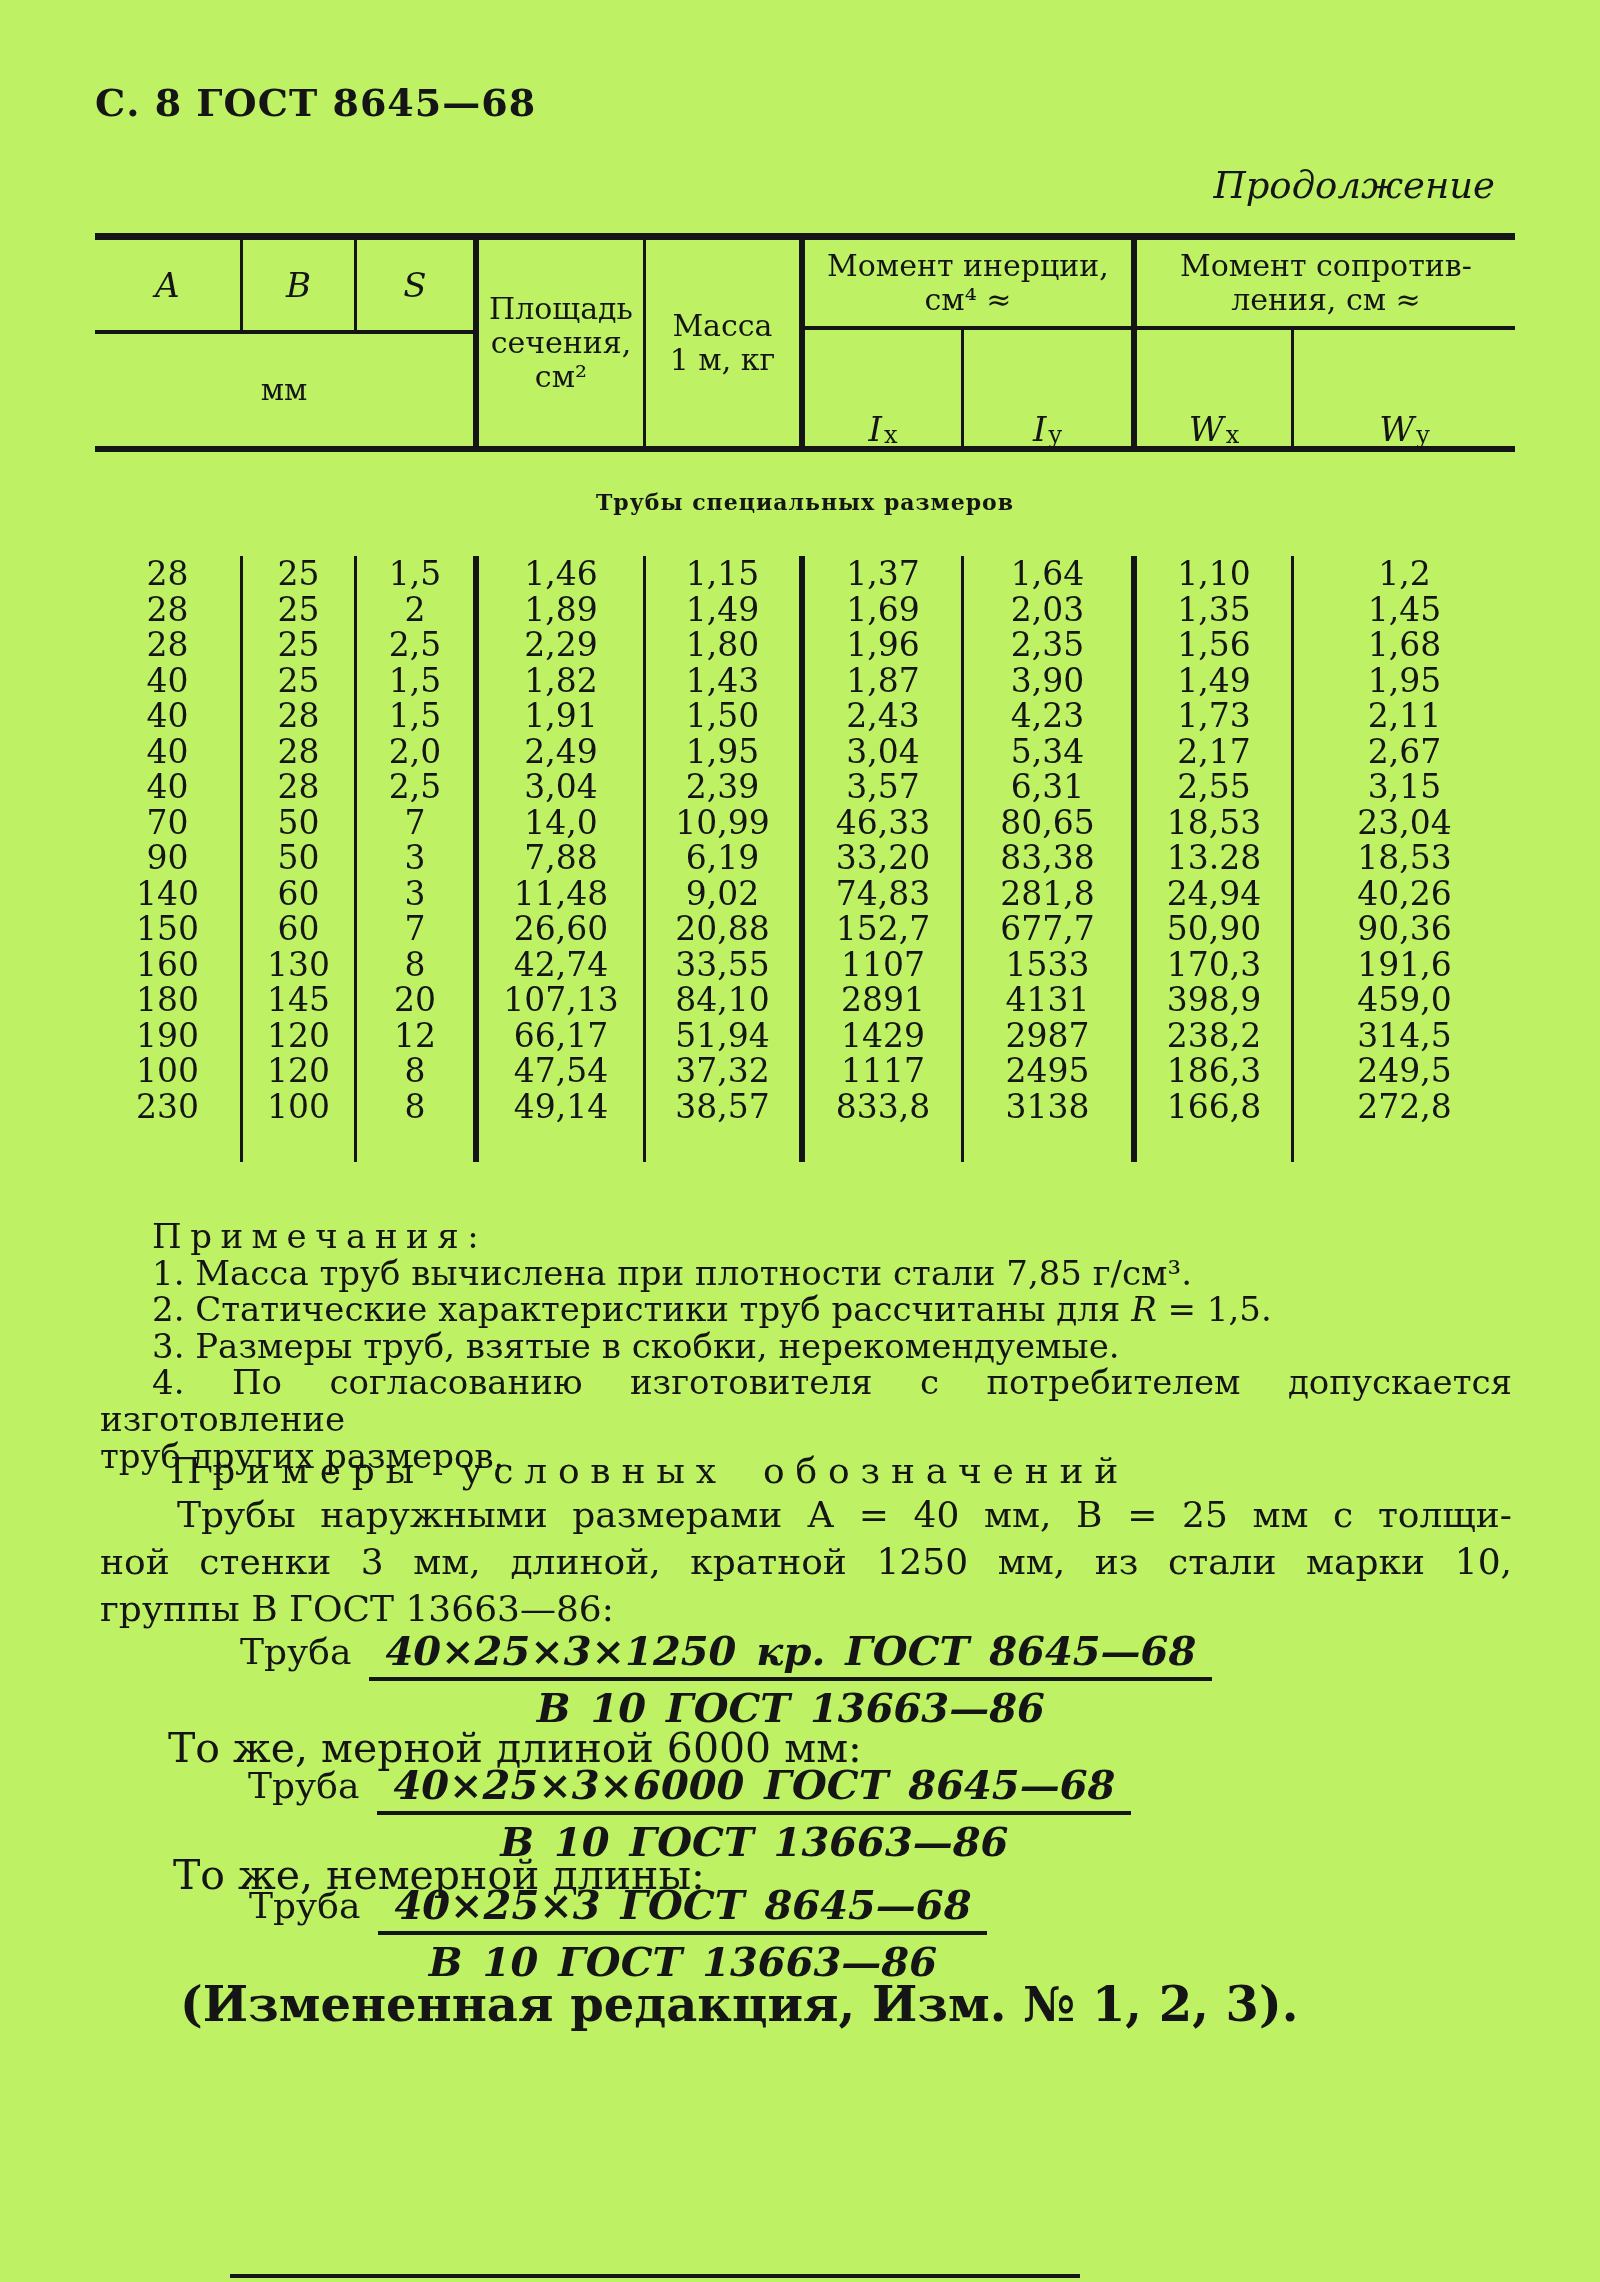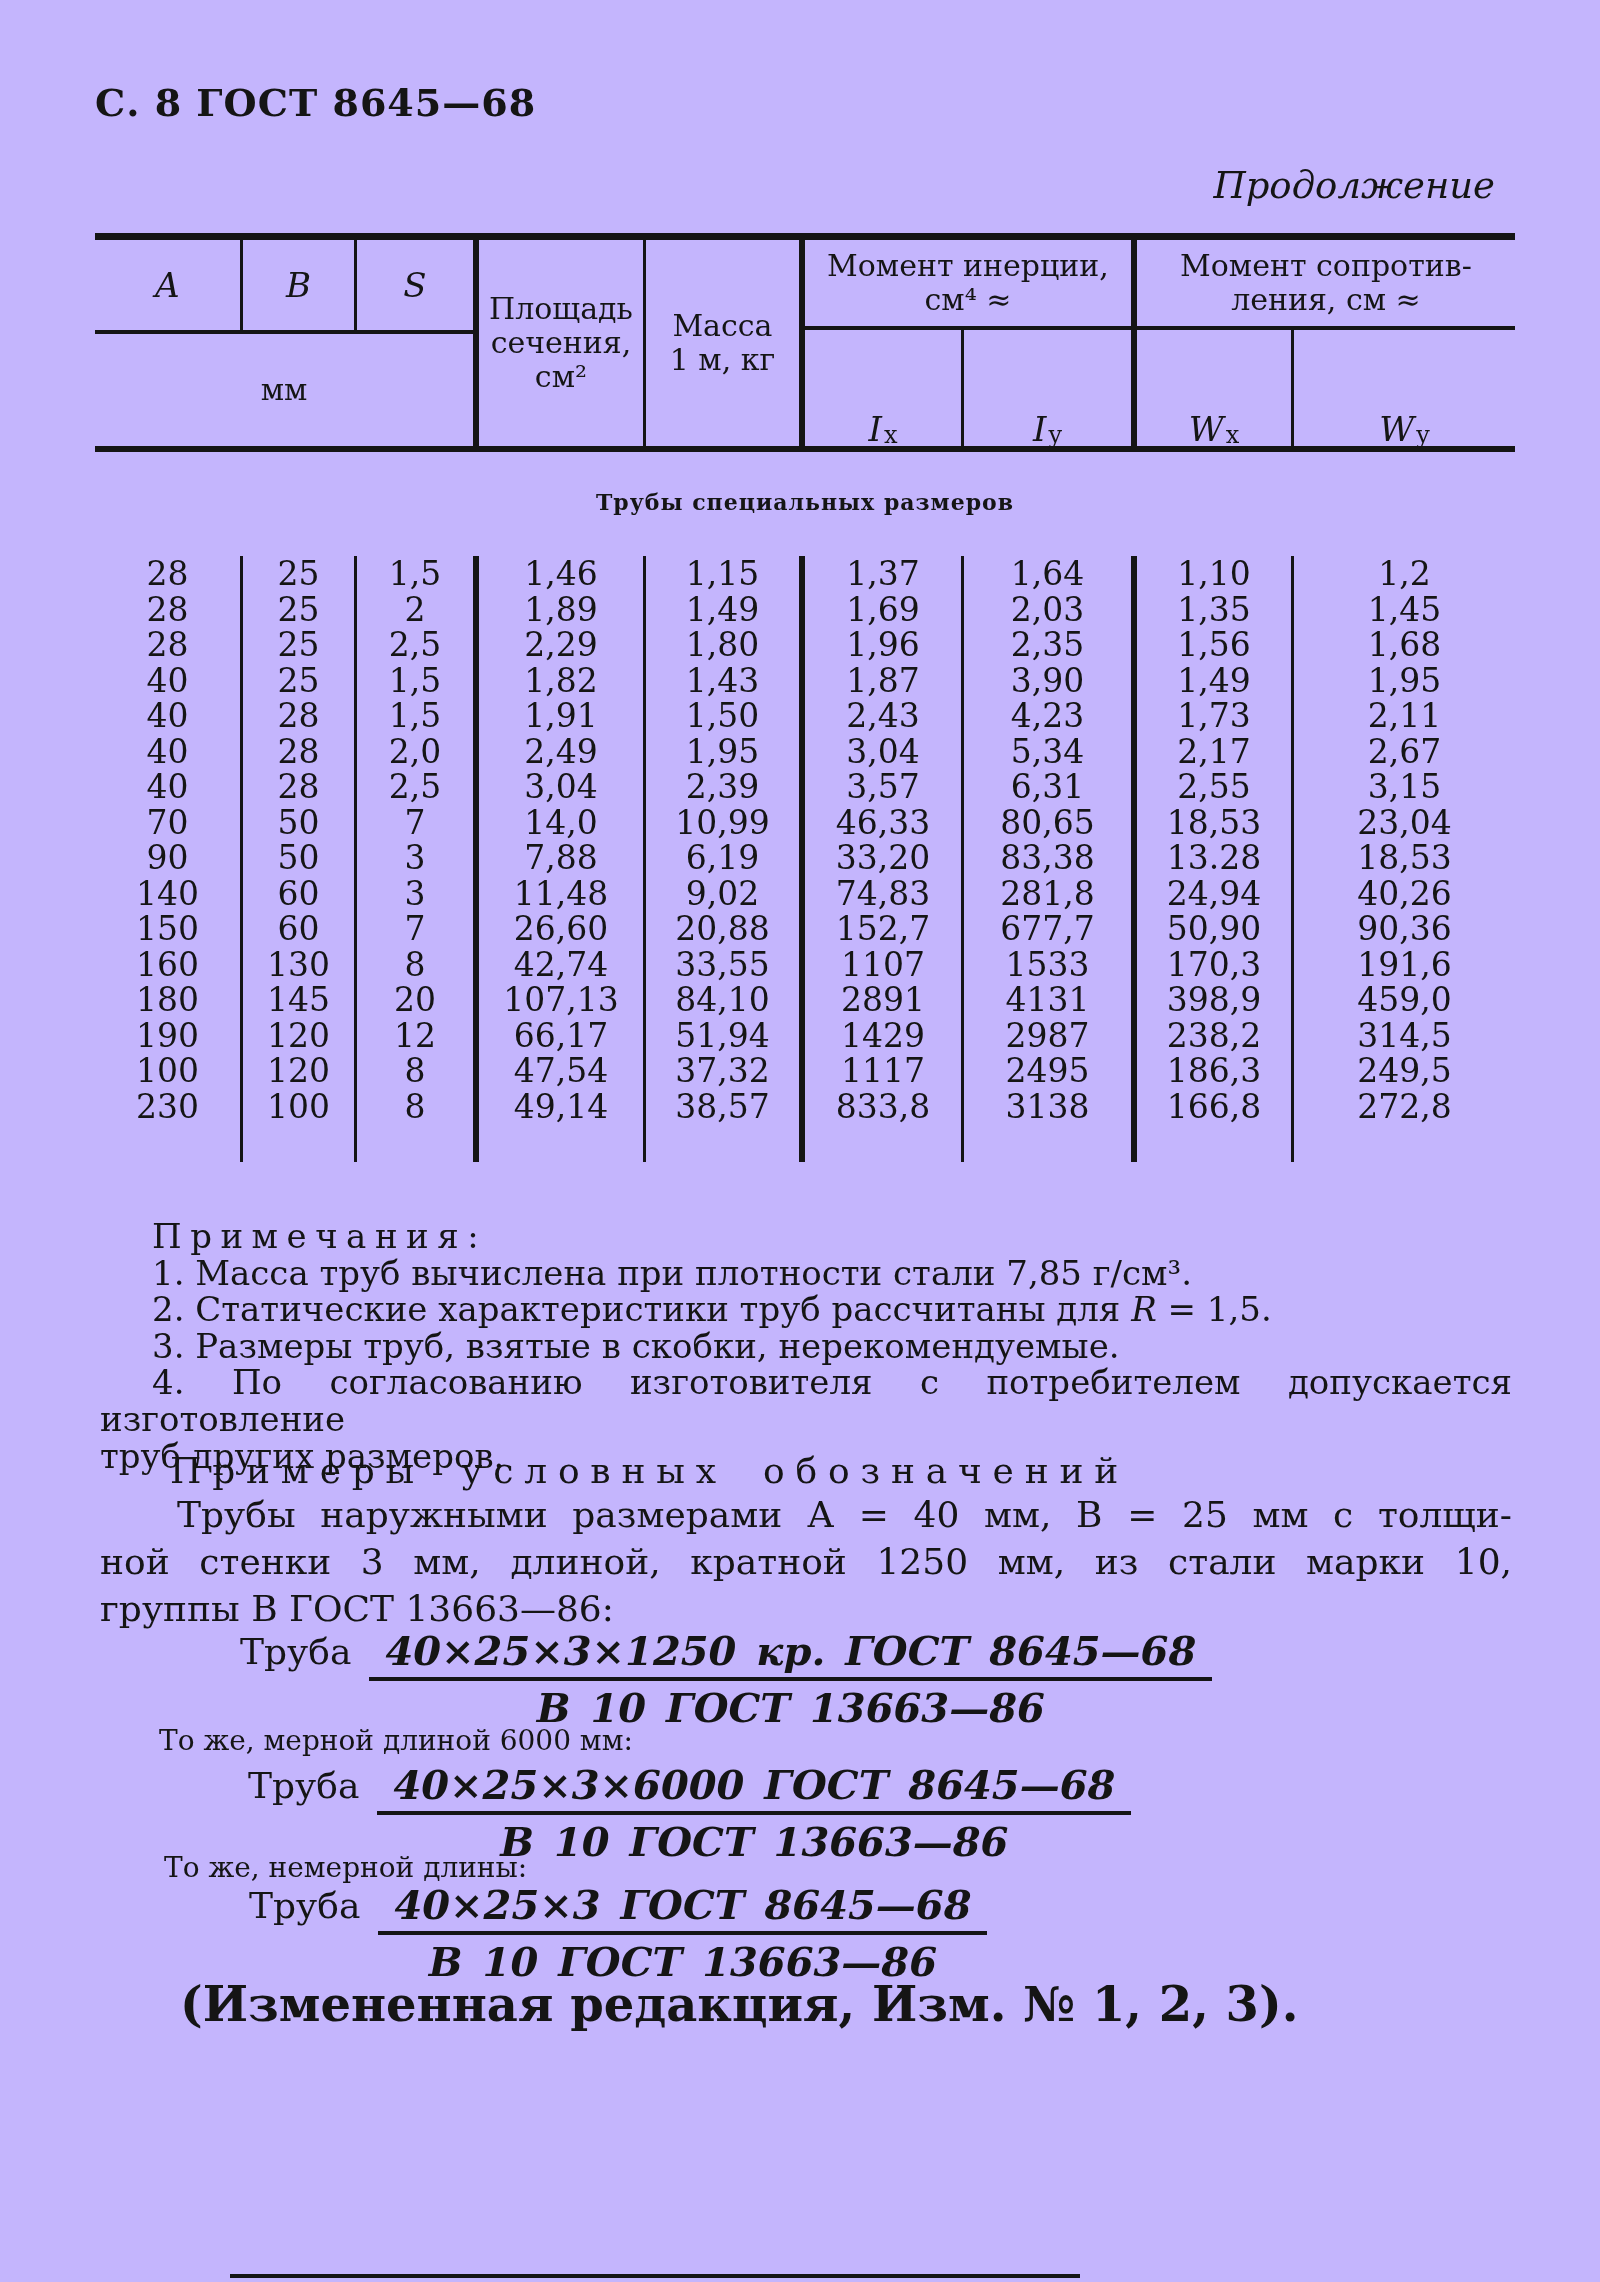--- a/index.html
+++ b/index.html
@@ -1,21 +1,21 @@
 <!DOCTYPE html>
 <html><head>
 <meta charset="utf-8">
 <style>
   html,body { margin:0; padding:0; }
   body { background:#e8e8e8; }
   .page {
     position:relative;
     width:1600px; height:2282px;
     margin:0 auto;
-    background:#c4b5fd;
+    background:#bef264;
     color:#151515;
     font-family:"DejaVu Serif", serif;
     overflow:hidden;
   }
   .abs { position:absolute; }
 
   
   .page-header { top:80px; left:95px; font-size:38px; font-weight:bold; letter-spacing:1px; }
   .continuation { top:164px; left:1150px; width:345px; font-size:37px; font-style:italic; text-align:right; }
 
@@ -85,21 +85,21 @@
 
   .formula { display:flex; align-items:flex-start; gap:18px; }
   .pipe-label { font-size:36px; }
   .frac { display:inline-flex; flex-direction:column; align-items:center;
     font-style:italic; font-weight:600; font-size:40px; }
   .frac .num { border-bottom:4px solid #151515; padding:0 16px 6px; line-height:1; word-spacing:6px; }
   .frac .den { padding-top:7px; line-height:1; word-spacing:6px; }
   .f1 { top:1631px; left:240px; }
   .f2 { top:1765px; left:248px; }
   .f3 { top:1885px; left:249px; }
-  .same-line { left:87px; width:1412px; font-size:28px; }
+  .same-line { left:96px; width:1412px; font-size:41px; }
   .same1 { top:1724px; text-indent:72px; }
   .same2 { top:1851px; text-indent:77px; }
   .amendment { top:1976px; left:100px; width:1412px; font-size:48px; font-weight:bold; text-indent:80px; }
 
   .bottom-artifact { top:2274px; left:230px; width:850px; height:4px; background:#151515; }
 </style>
 </head>
 <body>
 
 <div class="page">

